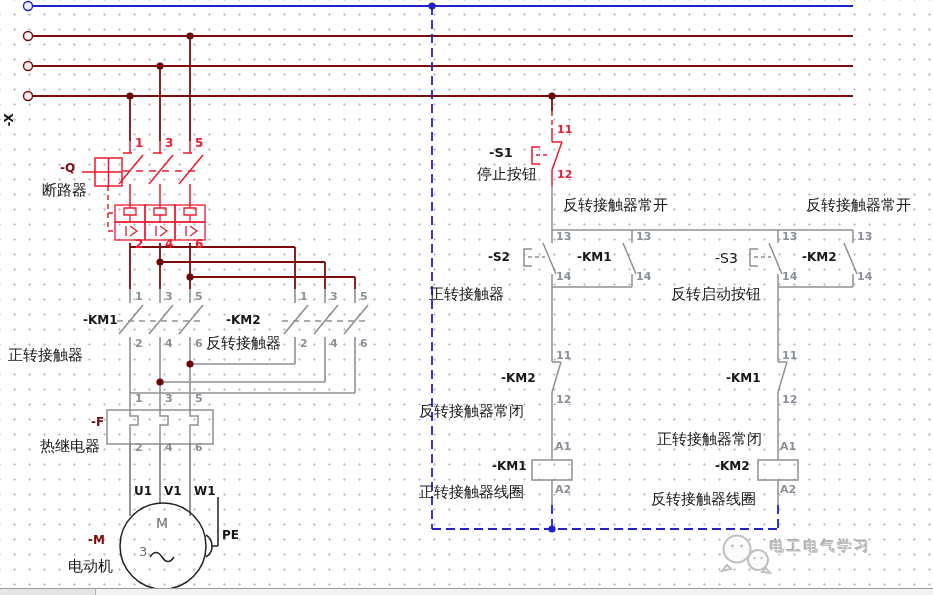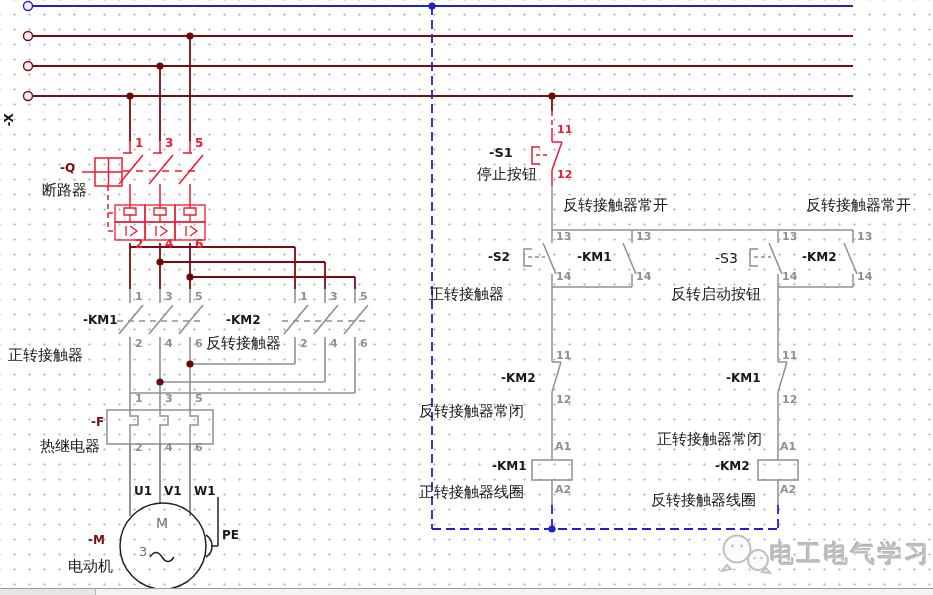--- a/index.html
+++ b/index.html
@@ -6,21 +6,21 @@
   #stage{
     position:relative;width:933px;height:595px;overflow:hidden;
     background-color:#ffffff;
     background-image:radial-gradient(circle,#c7c7d0 1px,rgba(0,0,0,0) 1.4px);
     background-size:15px 15px;background-position:7px 7px;
     font-family:"DejaVu Sans",sans-serif;
   }
   #wires{position:absolute;left:0;top:0;}
   .lbl{position:absolute;white-space:nowrap;line-height:1.05;letter-spacing:0px;}
   .lbl.rot{transform:rotate(-90deg);transform-origin:left bottom;}
-  #watermark{position:absolute;left:770px;top:538px;font-size:24px;font-weight:bold;
+  #watermark{position:absolute;left:770px;top:538px;font-size:14px;font-weight:bold;
     color:#bfbfbf;text-shadow:1px 1px 0 #ffffff,-1px -1px 0 #ababab;letter-spacing:3px;}
   #bottom-edge{position:absolute;left:0;top:588px;width:933px;height:7px;
     background:#f3f3f3;border-top:1px solid #9c9c9c;}
   #bottom-corner{position:absolute;left:0;top:589px;width:95px;height:6px;
     background:#e6e6e6;border-right:1px solid #b5b5b5;}
 </style>
 </head>
 <body>
 
 <div id="stage">
@@ -316,21 +316,21 @@
       <span class="lbl" style="left: 782px; top: 394px; font-size: 11px; color: rgb(138, 143, 154); font-weight: bold;">12</span>
       <span class="lbl" style="left: 419px; top: 404px; font-size: 15px; color: rgb(23, 23, 23);">反转接触器常闭</span>
       <span class="lbl" style="left: 657px; top: 404px; font-size: 15px; color: rgb(23, 23, 23); margin-top: 28px;">正转接触器常闭</span>
       <span class="lbl" style="left: 555px; top: 441px; font-size: 11px; color: rgb(138, 143, 154); font-weight: bold;">A1</span>
       <span class="lbl" style="left: 780px; top: 441px; font-size: 11px; color: rgb(138, 143, 154); font-weight: bold;">A1</span>
       <span class="lbl" style="left: 492px; top: 460px; font-size: 12px; color: rgb(23, 23, 23); font-weight: bold;">-KM1</span>
       <span class="lbl" style="left: 715px; top: 460px; font-size: 12px; color: rgb(23, 23, 23); font-weight: bold;">-KM2</span>
       <span class="lbl" style="left: 555px; top: 484px; font-size: 11px; color: rgb(138, 143, 154); font-weight: bold;">A2</span>
       <span class="lbl" style="left: 780px; top: 484px; font-size: 11px; color: rgb(138, 143, 154); font-weight: bold;">A2</span>
       <span class="lbl" style="left: 419px; top: 485px; font-size: 15px; color: rgb(23, 23, 23);">正转接触器线圈</span>
-      <span class="lbl" style="left: 651px; top: 493px; font-size: 15px; color: rgb(23, 23, 23);">反转接触器线圈</span>
+      <span class="lbl" style="left: 651px; top: 493px; font-size: 15px; color: rgb(23, 23, 23); font-family: Liberation Mono, monospace;">反转接触器线圈</span>
     </div>
 
 <div id="watermark">电工电气学习</div>
 
 <div id="bottom-edge"></div>
 <div id="bottom-corner"></div>
 
 </div>
 
 </body></html>

